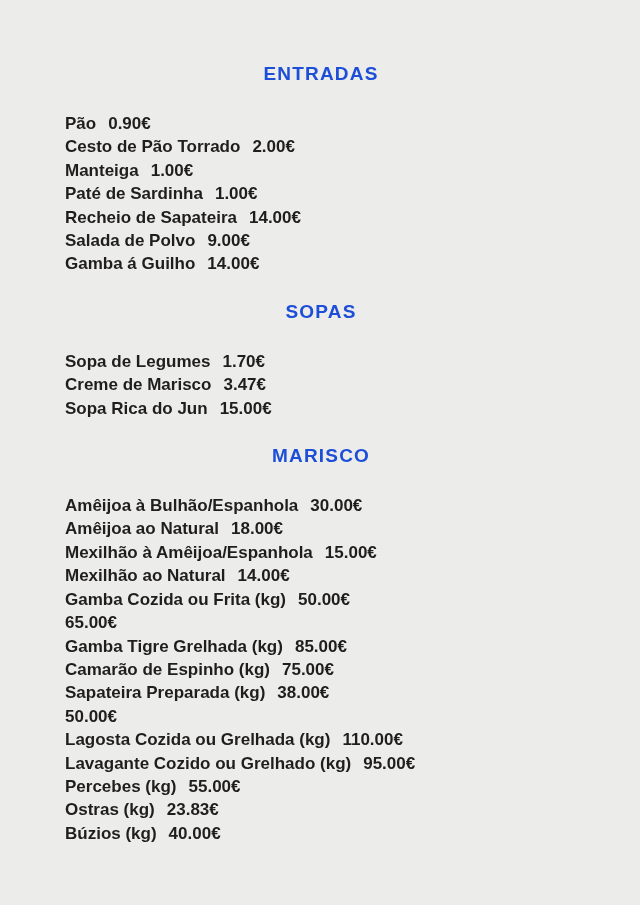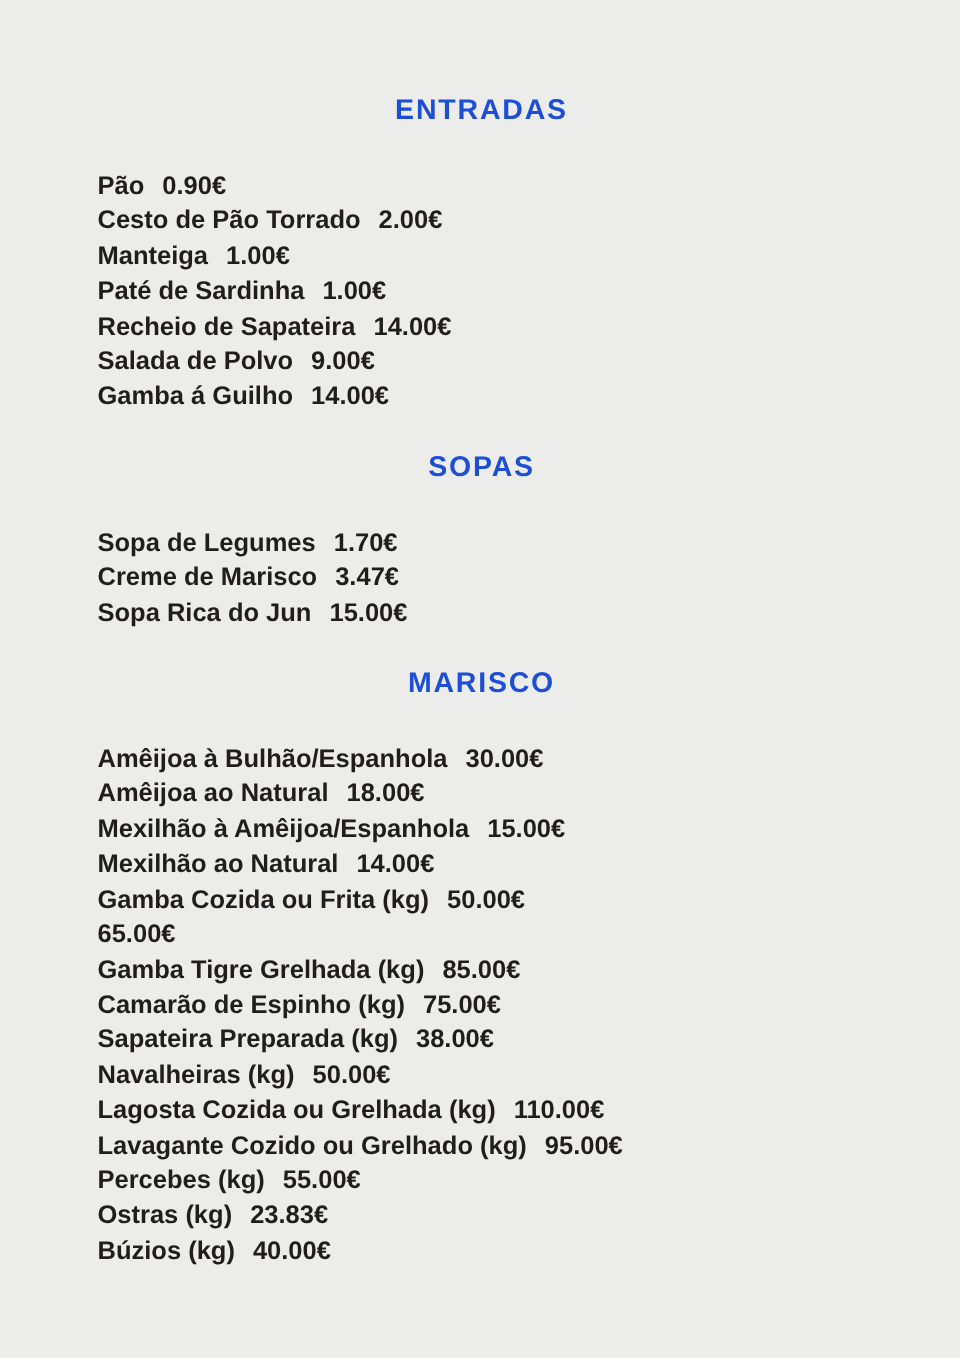--- a/index.html
+++ b/index.html
@@ -153,21 +153,20 @@
     <span class="item-name">Camarão de Espinho (kg)</span>
     <span class="item-price">75.00€</span>
   </div>
 
   <div class="row">
     <span class="item-name">Sapateira Preparada (kg)</span>
     <span class="item-price">38.00€</span>
   </div>
 
   <div class="row">
-    <span class="item-name">Navalheiras (kg)</span>
     <span class="item-price">50.00€</span>
   </div>
 
   <div class="row">
     <span class="item-name">Lagosta Cozida ou Grelhada (kg)</span>
     <span class="item-price">110.00€</span>
   </div>
 
   <div class="row">
     <span class="item-name">Lavagante Cozido ou Grelhado (kg)</span>

